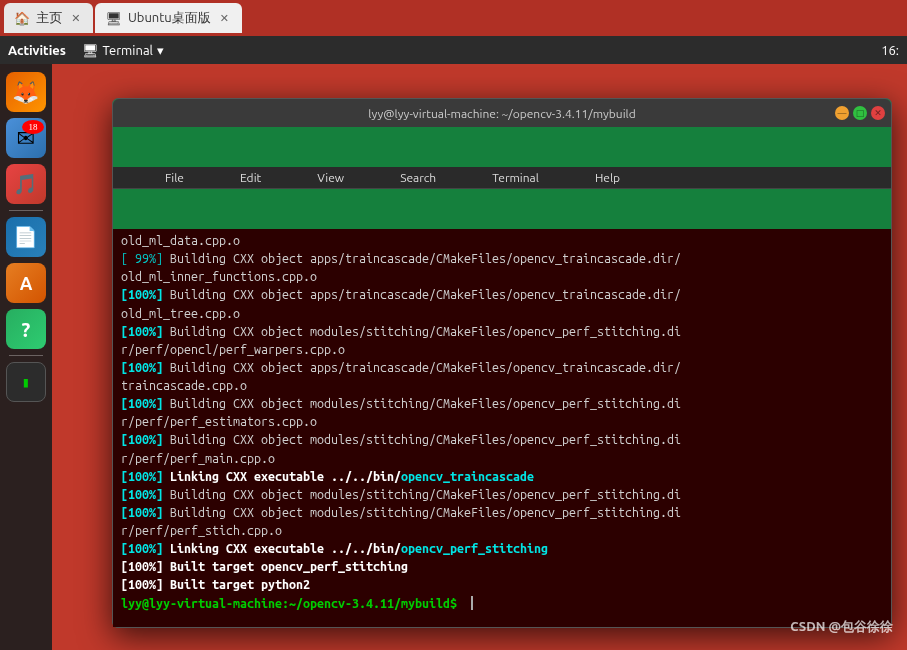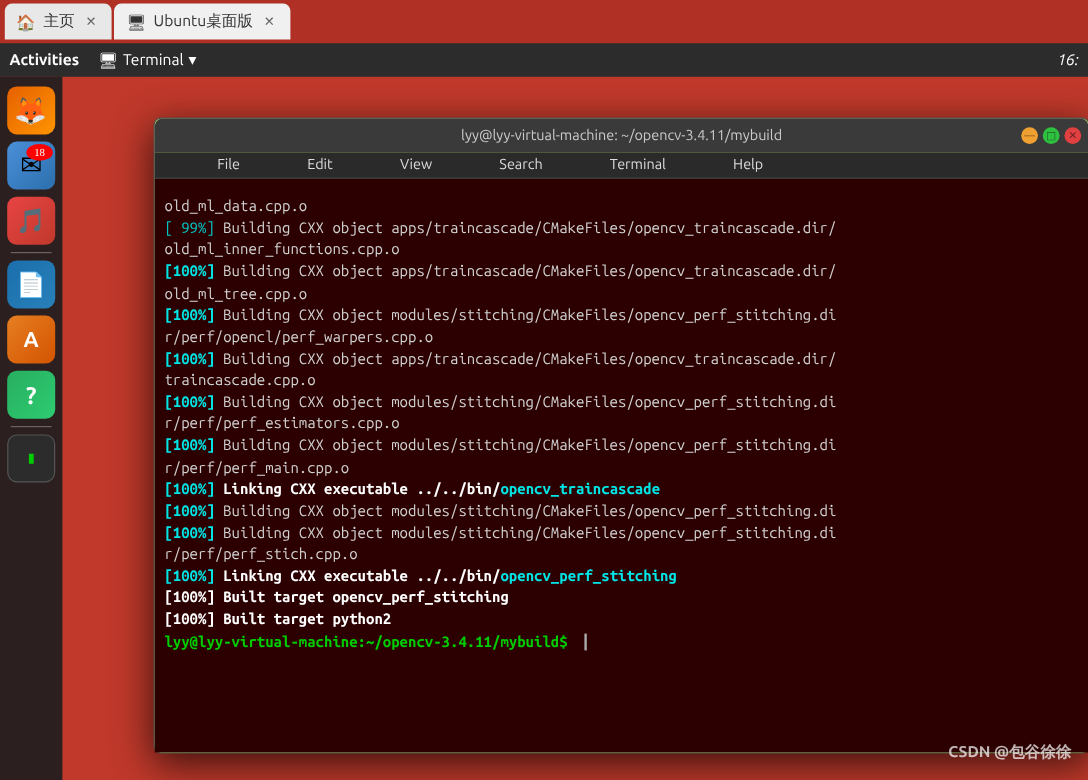--- a/index.html
+++ b/index.html
@@ -63,21 +63,20 @@
       display: flex;
       align-items: center;
       gap: 4px;
       color: white;
       font-size: 13px;
     }
     .gnome-right {
       margin-left: auto;
       color: white;
       font-size: 13px;
-      font-style: italic;
     }
 
     
     .dock {
       position: absolute;
       left: 0;
       top: 64px;
       width: 52px;
       height: 586px;
       background: rgba(30,30,30,0.92);
@@ -108,30 +107,31 @@
     .dock-item.terminal { background: #2c2c2c; border: 1px solid #555; }
     .dock-divider {
       width: 34px;
       height: 1px;
       background: rgba(255,255,255,0.3);
     }
 
     
     .terminal-window {
       position: absolute;
-      left: 128px;
+      left: 112px;
       top: 98px;
       width: 780px;
       height: 530px;
-      background: #bef264;
+      background: #15803d;
       border-radius: 6px;
       box-shadow: 0 8px 32px rgba(0,0,0,0.7);
       display: flex;
       flex-direction: column;
       border: 1px solid #555;
+      gap: 40px;
     }
     .terminal-titlebar {
       background: #3a3a3a;
       height: 28px;
       display: flex;
       align-items: center;
       justify-content: center;
       border-radius: 6px 6px 0 0;
       position: relative;
     }
@@ -172,21 +172,21 @@
     .menu-item {
       color: #ddd;
       font-size: 12px;
       cursor: pointer;
       margin-left: 44px;
     }
 
     .terminal-body {
       flex: 1;
       background: #2c0000;
-      padding: 14px 8px;
+      padding: 2px 8px;
       font-family: 'Ubuntu Mono', 'Courier New', monospace;
       font-size: 12.5px;
       overflow: hidden;
       color: #aaa;
       line-height: 1.45;
     }
 
     
     .t-white { color: #d0d0d0; }
     .t-cyan { color: #00cccc; }

